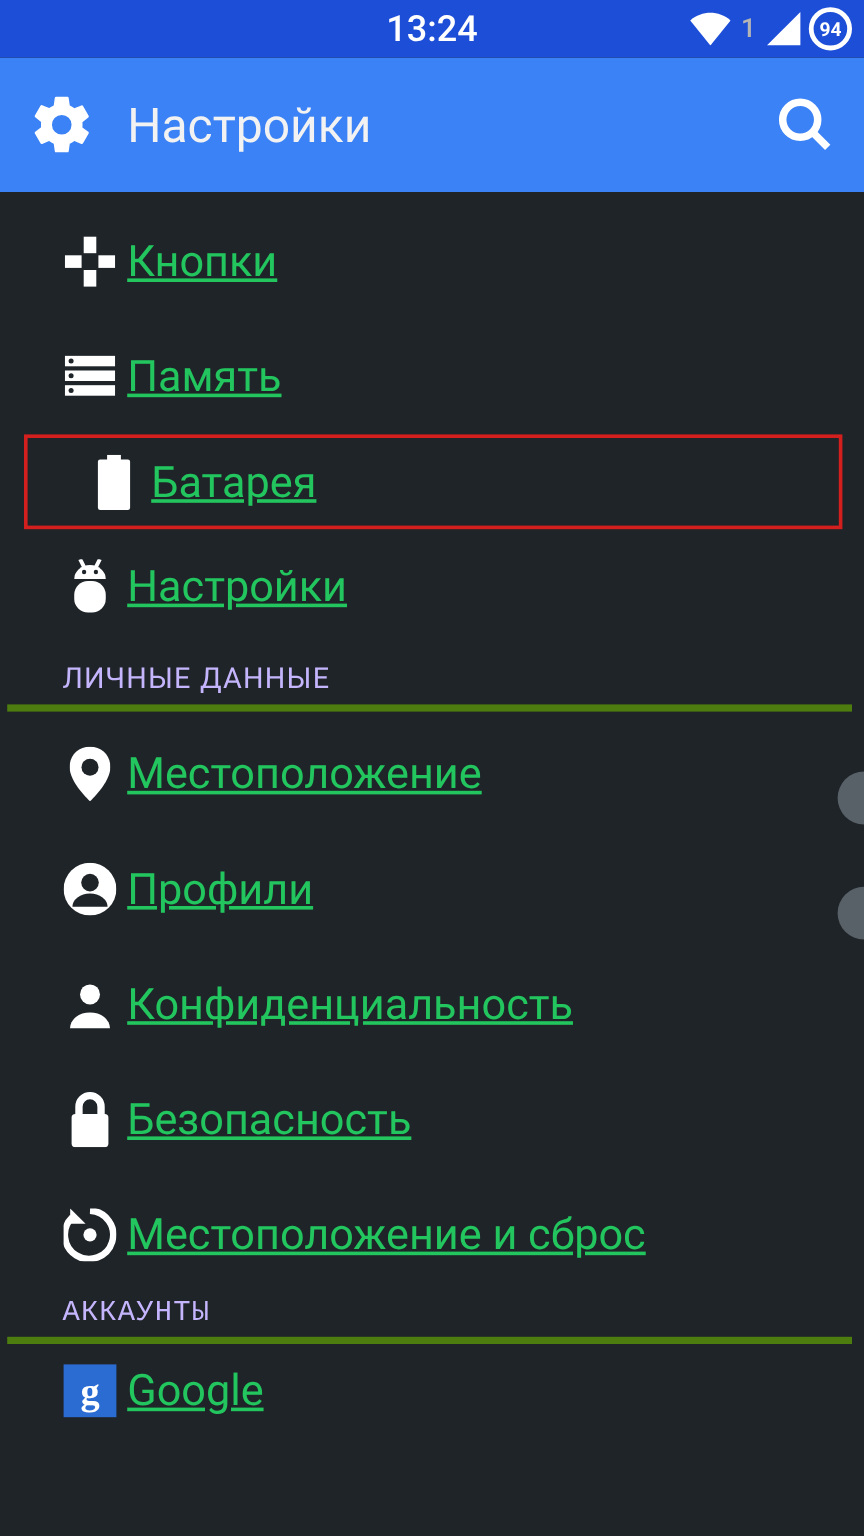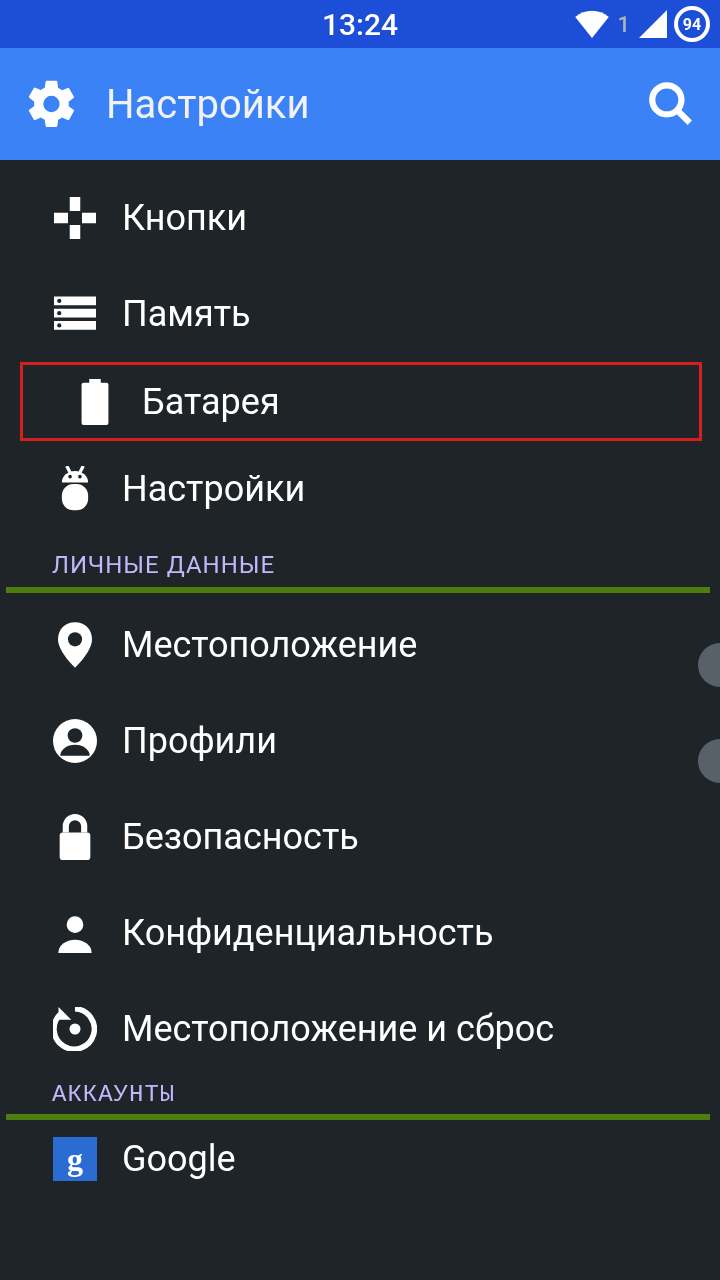--- a/index.html
+++ b/index.html
@@ -78,23 +78,24 @@
     margin: 0 18px 0 20px;
   }
   .item .icon-slot {
     width: 50px;
     display: flex;
     align-items: center;
     justify-content: center;
   }
   .item .label {
     font-size: 36px;
-    margin-left: 22px;
-    color: #ffffff;
+    margin-left: 6px;
+    color: #22c55e;
     white-space: nowrap;
+    text-decoration: underline;
   }
   .item .trailing {
     margin-left: auto;
   }
   
   .switch {
     width: 86px; height: 40px;
     background: #3d464c;
     border-radius: 20px;
     position: relative;
@@ -240,36 +241,36 @@
       </svg>
     </span>
     <span class="label">Профили</span>
     <span class="trailing">
       <span class="switch"><span class="thumb"></span></span>
     </span>
   </div>
 
   <div class="item">
     <span class="icon-slot">
+      <svg width="40" height="40" viewBox="0 0 24 24" fill="#fff">
+        <circle cx="12" cy="7" r="5"></circle>
+          <path d="M2 24 a10 8 0 0 1 20 0 Z"></path>
+      </svg>
+    </span>
+    <span class="label">Конфиденциальность</span>
+  </div>
+
+  <div class="item">
+    <span class="icon-slot">
       <svg width="38" height="46" viewBox="0 0 24 30" fill="#fff">
         <rect x="2" y="12" width="20" height="18" rx="2"></rect>
         <path d="M6 12 V8 a6 6 0 0 1 12 0 V12" fill="none" stroke="#fff" stroke-width="4"></path>
       </svg>
     </span>
     <span class="label">Безопасность</span>
-  </div>
-
-  <div class="item">
-    <span class="icon-slot">
-      <svg width="40" height="40" viewBox="0 0 24 24" fill="#fff">
-        <circle cx="12" cy="7" r="5"></circle>
-          <path d="M2 24 a10 8 0 0 1 20 0 Z"></path>
-      </svg>
-    </span>
-    <span class="label">Конфиденциальность</span>
   </div>
 
 
   <div class="item">
     <span class="icon-slot">
       <svg width="44" height="44" viewBox="0 0 24 24" fill="none" stroke="#fff" stroke-width="3">
         <path d="M4 4 A11 11 0 1 0 12 1"></path>
         <polyline points="3,0 3,7 10,7" fill="#fff" stroke="none"></polyline>
         <circle cx="12" cy="12" r="3" fill="#fff" stroke="none"></circle>
       </svg>

